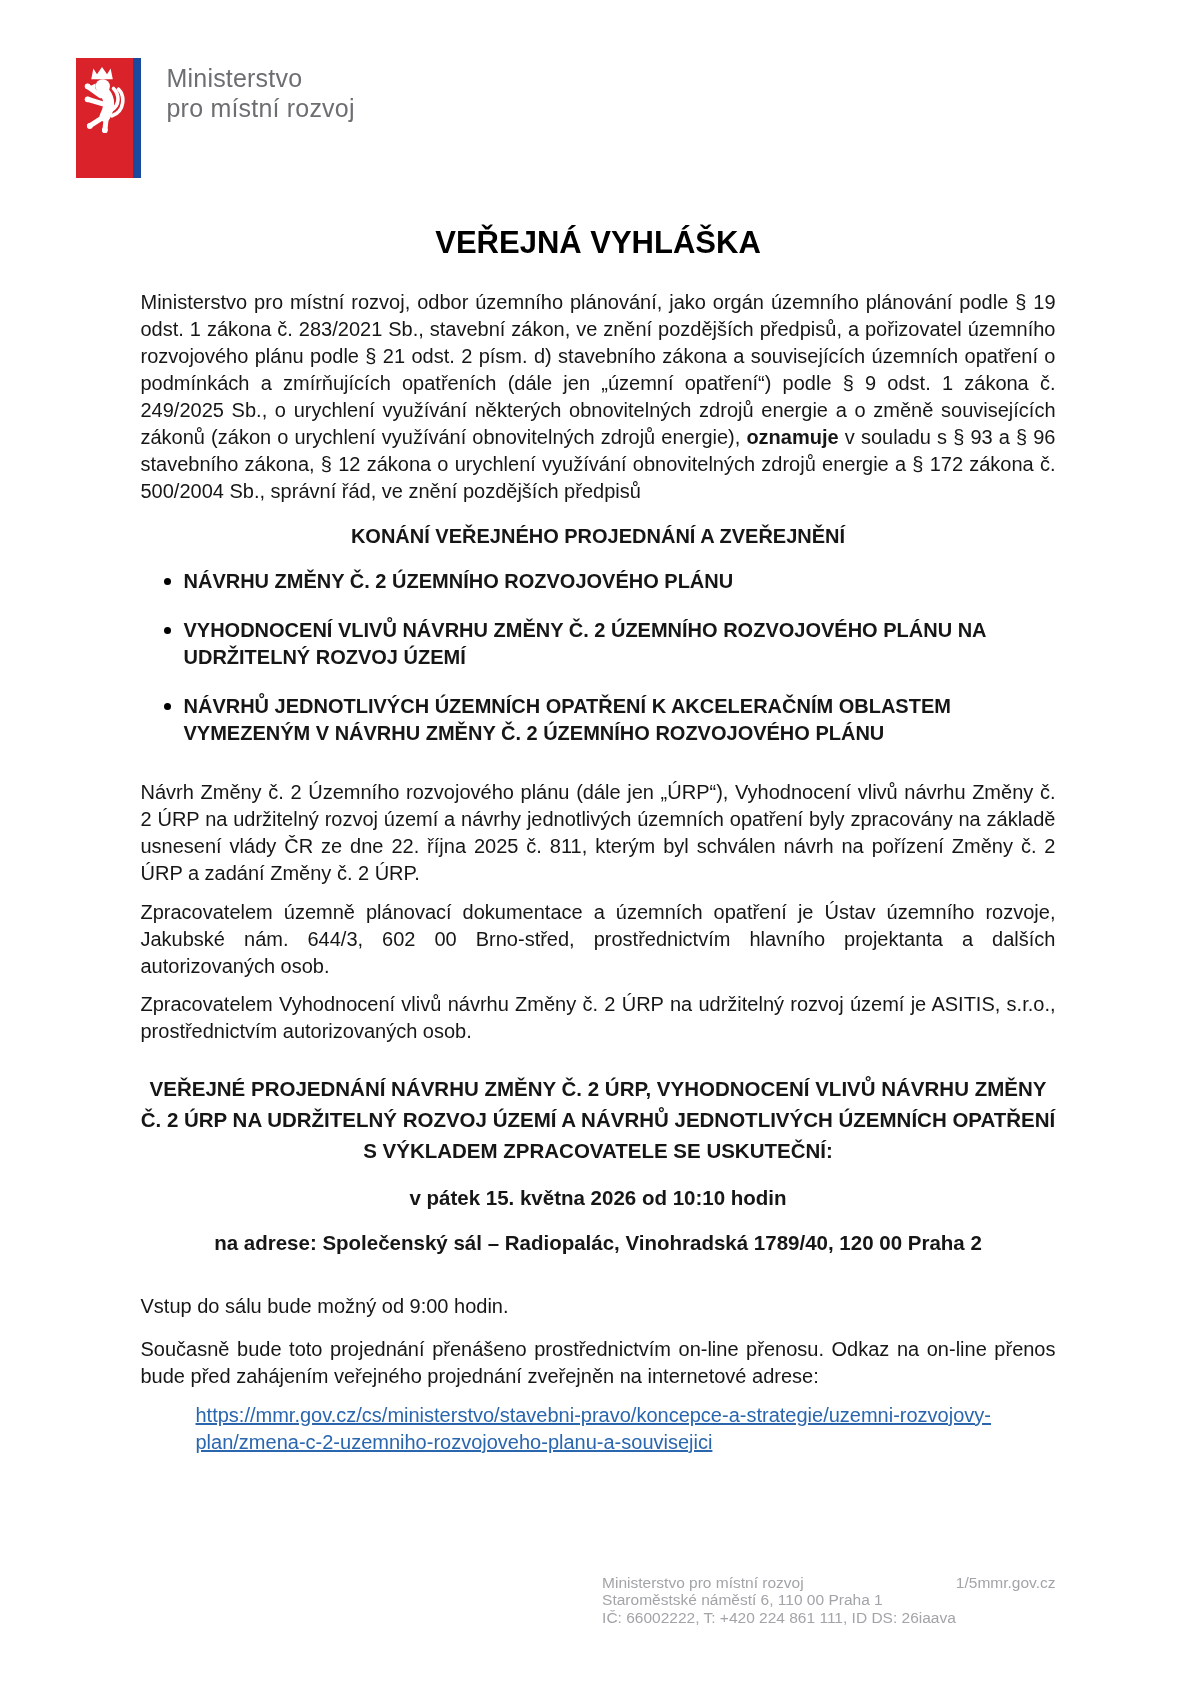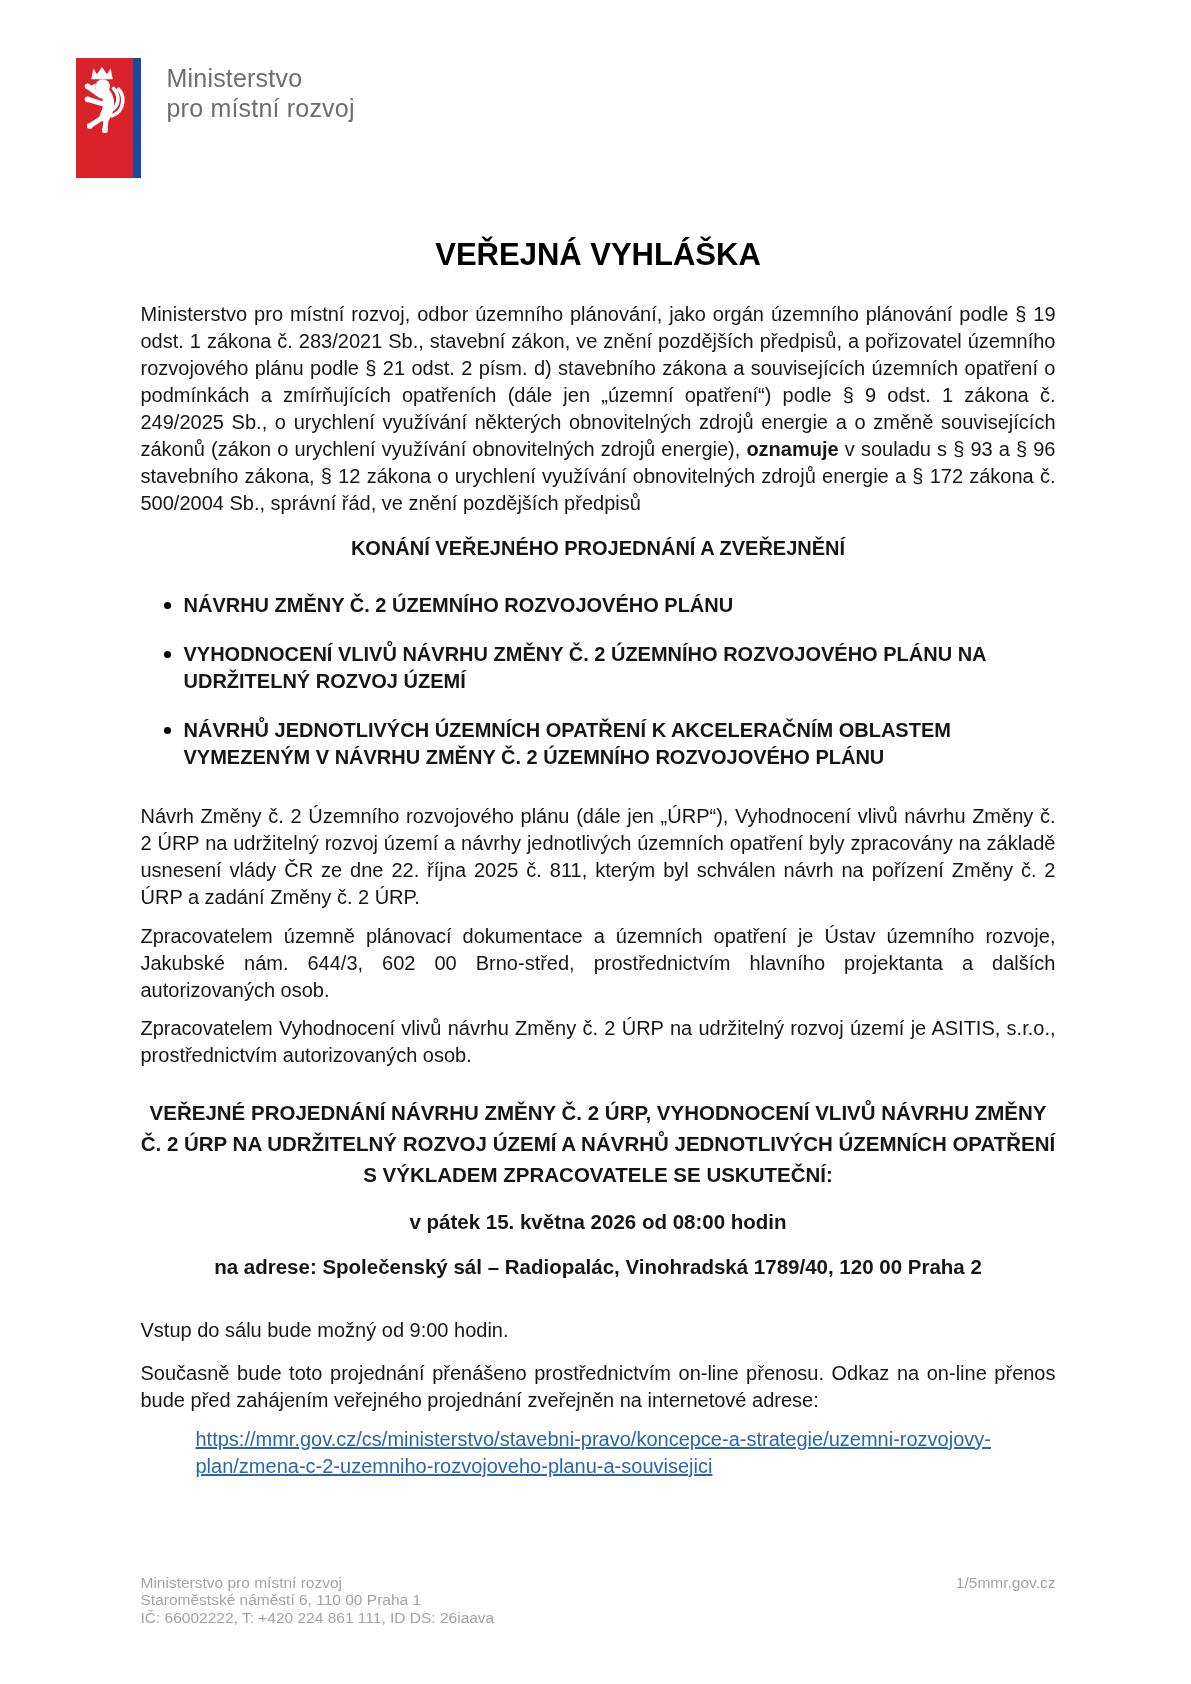--- a/index.html
+++ b/index.html
@@ -23,41 +23,41 @@
   .brand{display:flex;align-items:flex-start;margin-left:-65px;height:120px;margin-bottom:46px;flex:none;}
   .crest{position:relative;width:65px;height:120px;background:var(--red);flex:none;}
   .crest-blue{position:absolute;right:0;top:0;width:8px;height:100%;background:var(--blue);}
   .crest svg{position:absolute;left:3px;top:5px;}
   .brand-text{margin-left:26px;padding-top:5px;font-size:25px;line-height:30px;color:var(--logo-gray);font-weight:500;letter-spacing:.2px;}
   
   .meta{font-size:20px;line-height:27px;color:var(--meta-gray);margin-bottom:27px;flex:none;}
   .meta-row{display:flex;}
   .meta-label{width:160px;flex:none;}
   
-  .title{font-size:31px;line-height:33px;font-weight:700;color:#000;text-align:center;margin:14px 0 30px 0;flex:none;}
+  .title{font-size:31px;line-height:33px;font-weight:700;color:#000;text-align:center;margin:2px 0 30px 0;flex:none;}
   
   .bodytext{font-size:20px;line-height:27px;margin:0;flex:none;}
   .just{text-align:justify;}
   .section-heading{font-size:20px;line-height:27px;font-weight:700;text-align:center;margin:18px 0 0 0;flex:none;}
   ul.bullets{list-style:none;margin:14px 0 0 0;padding:0;flex:none;}
   ul.bullets li{position:relative;padding-left:43px;font-weight:700;font-size:20px;line-height:27px;margin-top:22px;}
-  ul.bullets li:first-child{margin-top:16px;}
+  ul.bullets li:first-child{margin-top:4px;}
   ul.bullets li::before{content:"";position:absolute;left:23px;top:10px;width:7px;height:7px;border-radius:50%;background:#000;}
   .para2{margin-top:32px;}
   .para3{margin-top:12px;}
   .para4{margin-top:11px;}
   .hearing-heading{font-size:20.5px;line-height:31px;font-weight:700;text-align:center;margin:28px auto 0 auto;max-width:922px;flex:none;}
   .event-line{font-size:20.5px;line-height:24px;font-weight:700;text-align:center;margin:20px 0 0 0;flex:none;}
   .event-addr{margin-top:21px;}
   .entry-note{margin-top:38px;}
   .online-para{margin-top:16px;}
   .linkwrap{margin:12px 0 0 55px;width:812px;font-size:20px;line-height:27px;flex:none;}
   a.doc-link{color:var(--link);text-decoration:underline;overflow-wrap:break-word;}
   
-  .footer{margin-top:auto;display:flex;justify-content:space-between;align-items:stretch;
+  .footer{margin-top:auto;display:flex;justify-content:flex-end;align-items:stretch;
           font-size:15.5px;line-height:17.5px;color:var(--footer-gray);flex:none;}
   .f-right{text-align:right;display:flex;flex-direction:row;justify-content:space-between;}
 </style>
 </head>
 <body>
 
 <div class="page">
 
   <header class="brand">
     <div class="crest">
@@ -100,21 +100,21 @@
     <li>NÁVRHU ZMĚNY Č. 2 ÚZEMNÍHO ROZVOJOVÉHO PLÁNU</li>
     <li>VYHODNOCENÍ VLIVŮ NÁVRHU ZMĚNY Č. 2 ÚZEMNÍHO ROZVOJOVÉHO PLÁNU NA UDRŽITELNÝ ROZVOJ ÚZEMÍ</li>
     <li>NÁVRHŮ JEDNOTLIVÝCH ÚZEMNÍCH OPATŘENÍ K AKCELERAČNÍM OBLASTEM VYMEZENÝM V NÁVRHU ZMĚNY Č. 2 ÚZEMNÍHO ROZVOJOVÉHO PLÁNU</li>
   </ul>
 
   <p class="bodytext just para2">Návrh Změny č. 2 Územního rozvojového plánu (dále jen „ÚRP“), Vyhodnocení vlivů návrhu Změny č. 2 ÚRP na udržitelný rozvoj území a návrhy jednotlivých územních opatření byly zpracovány na základě usnesení vlády ČR ze dne 22. října 2025 č. 811, kterým byl schválen návrh na pořízení Změny č. 2 ÚRP a zadání Změny č. 2 ÚRP.</p>
   <p class="bodytext just para3">Zpracovatelem územně plánovací dokumentace a územních opatření je Ústav územního rozvoje, Jakubské nám. 644/3, 602 00 Brno-střed, prostřednictvím hlavního projektanta a dalších autorizovaných osob.</p>
   <p class="bodytext just para4">Zpracovatelem Vyhodnocení vlivů návrhu Změny č. 2 ÚRP na udržitelný rozvoj území je ASITIS, s.r.o., prostřednictvím autorizovaných osob.</p>
 
   <h2 class="hearing-heading">VEŘEJNÉ PROJEDNÁNÍ NÁVRHU ZMĚNY Č. 2 ÚRP, VYHODNOCENÍ VLIVŮ NÁVRHU ZMĚNY Č. 2 ÚRP NA UDRŽITELNÝ ROZVOJ ÚZEMÍ A NÁVRHŮ JEDNOTLIVÝCH ÚZEMNÍCH OPATŘENÍ S VÝKLADEM ZPRACOVATELE SE USKUTEČNÍ:</h2>
-  <p class="event-line">v pátek 15. května 2026 od 08:00 hodin</p>
+  <p class="event-line">v pátek 15. května 2026 od 10:10 hodin</p>
   <p class="event-line event-addr">na adrese: Společenský sál – Radiopalác, Vinohradská 1789/40, 120 00 Praha 2</p>
 
   <p class="bodytext entry-note">Vstup do sálu bude možný od 9:00 hodin.</p>
   <p class="bodytext just online-para">Současně bude toto projednání přenášeno prostřednictvím on-line přenosu. Odkaz na on-line přenos bude před zahájením veřejného projednání zveřejněn na internetové adrese:</p>
   <p class="linkwrap"><a class="doc-link" href="#">https://mmr.gov.cz/cs/ministerstvo/stavebni-pravo/koncepce-a-strategie/uzemni-rozvojovy-plan/zmena-c-2-uzemniho-rozvojoveho-planu-a-souvisejici</a></p>
 
   <footer class="footer">
     <div class="f-left">
       <div>Ministerstvo pro místní rozvoj</div>
       <div>Staroměstské náměstí 6, 110 00 Praha 1</div>

